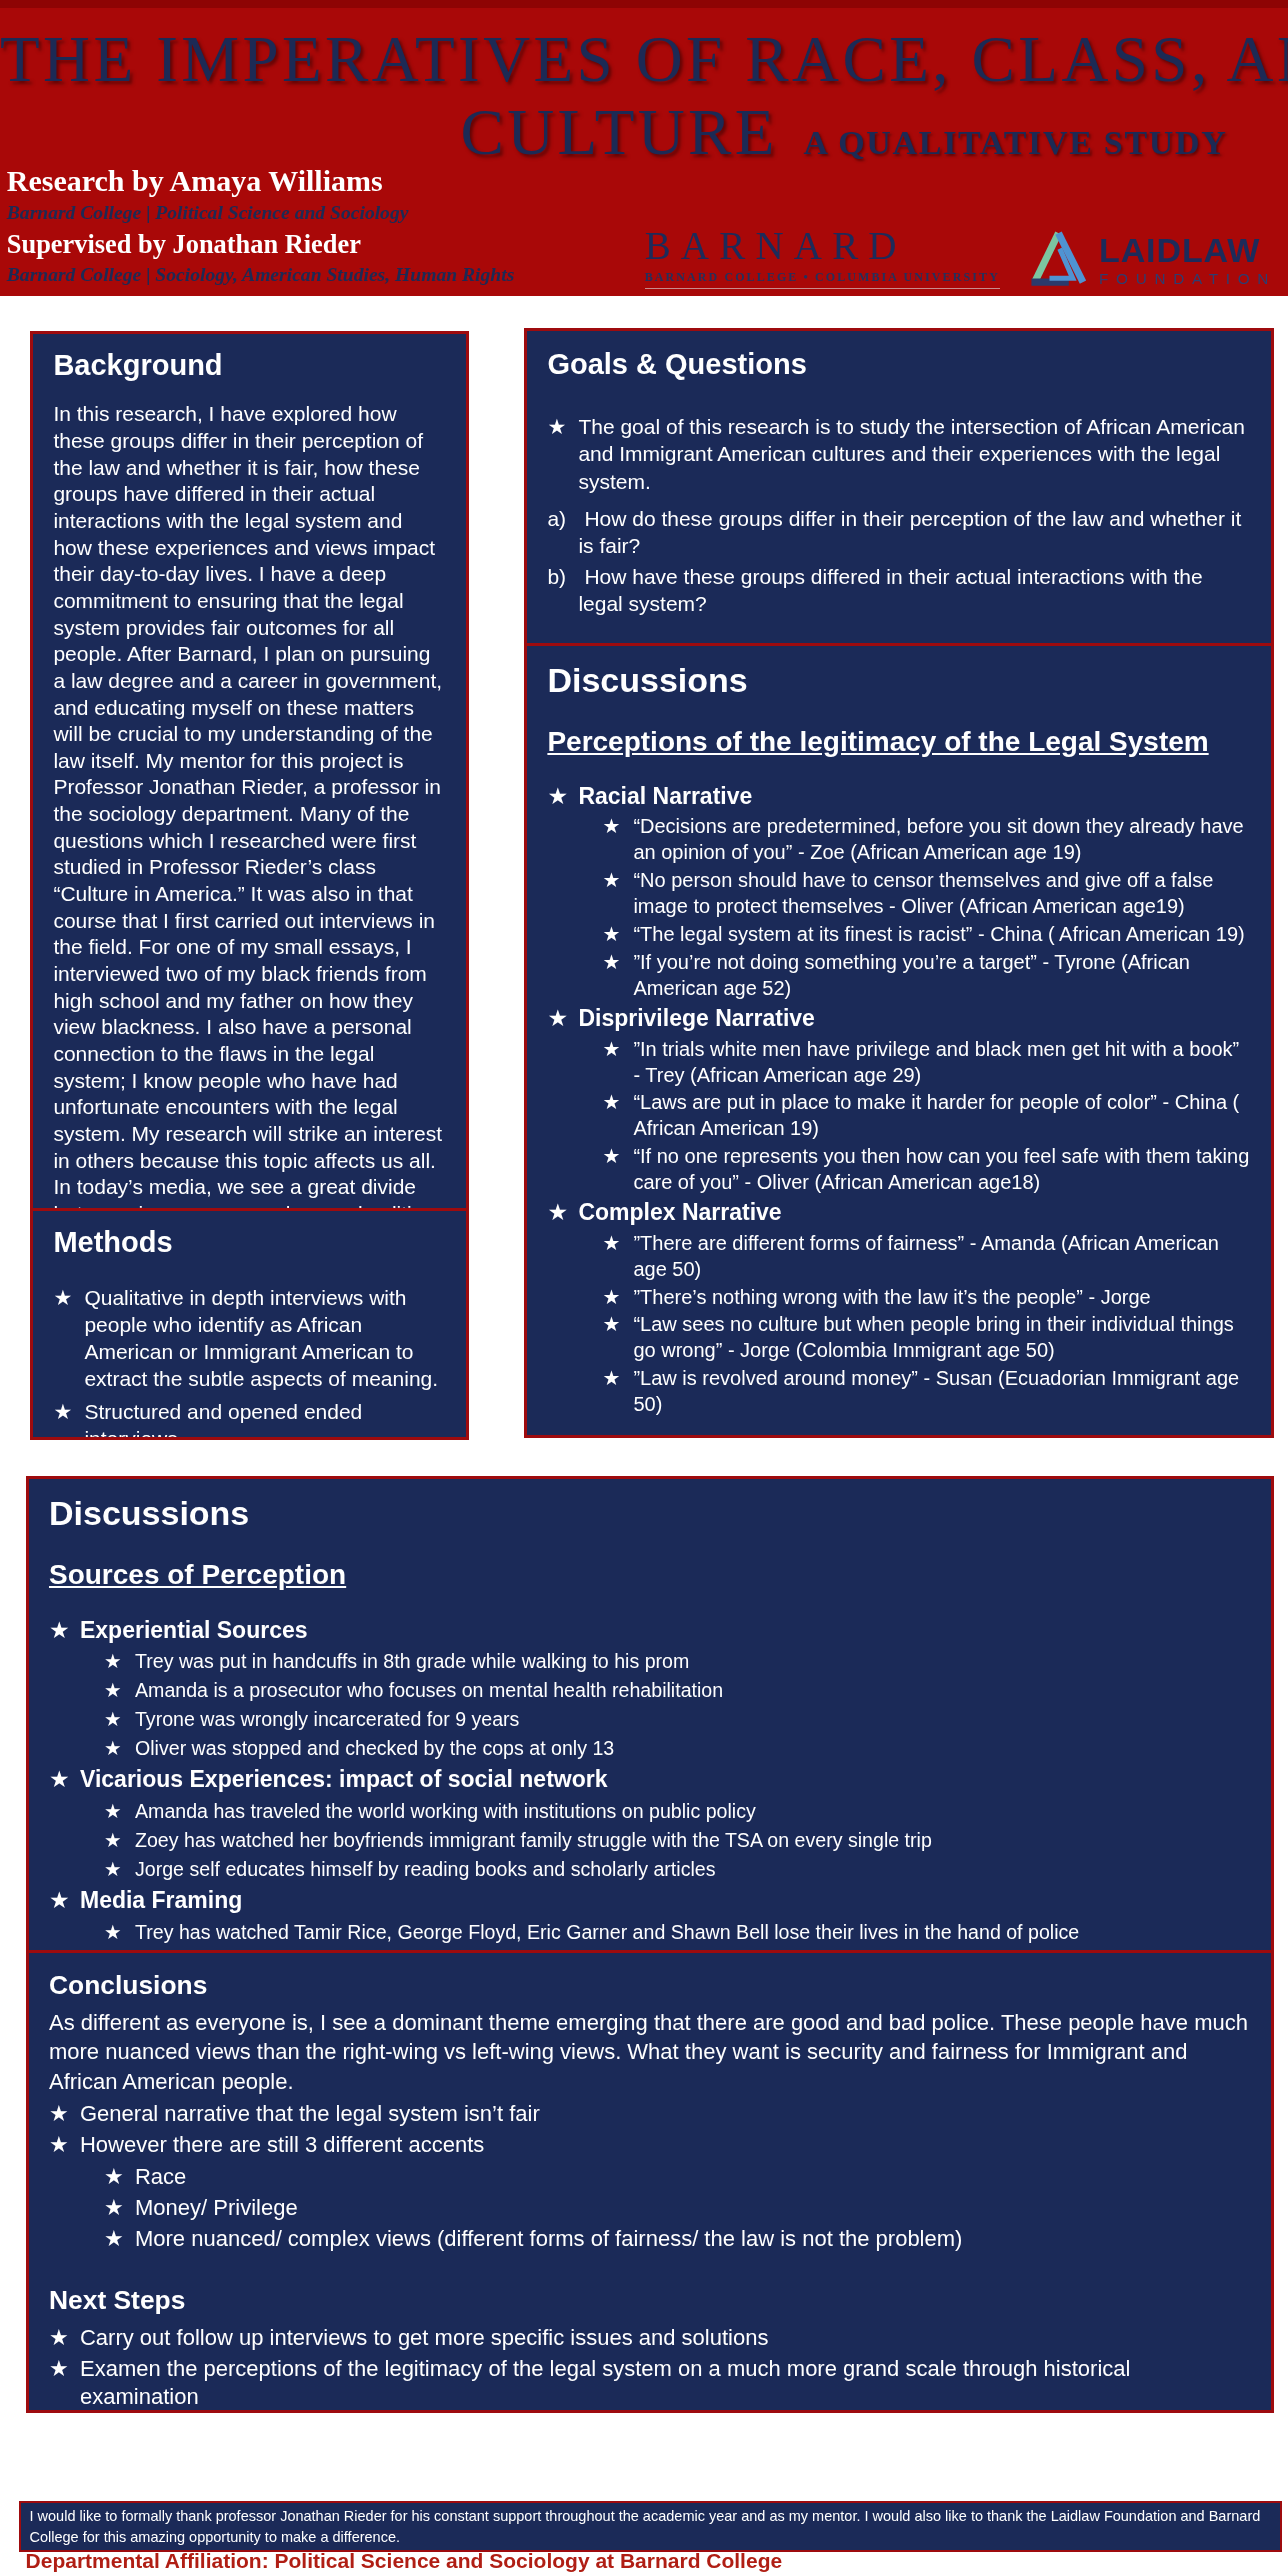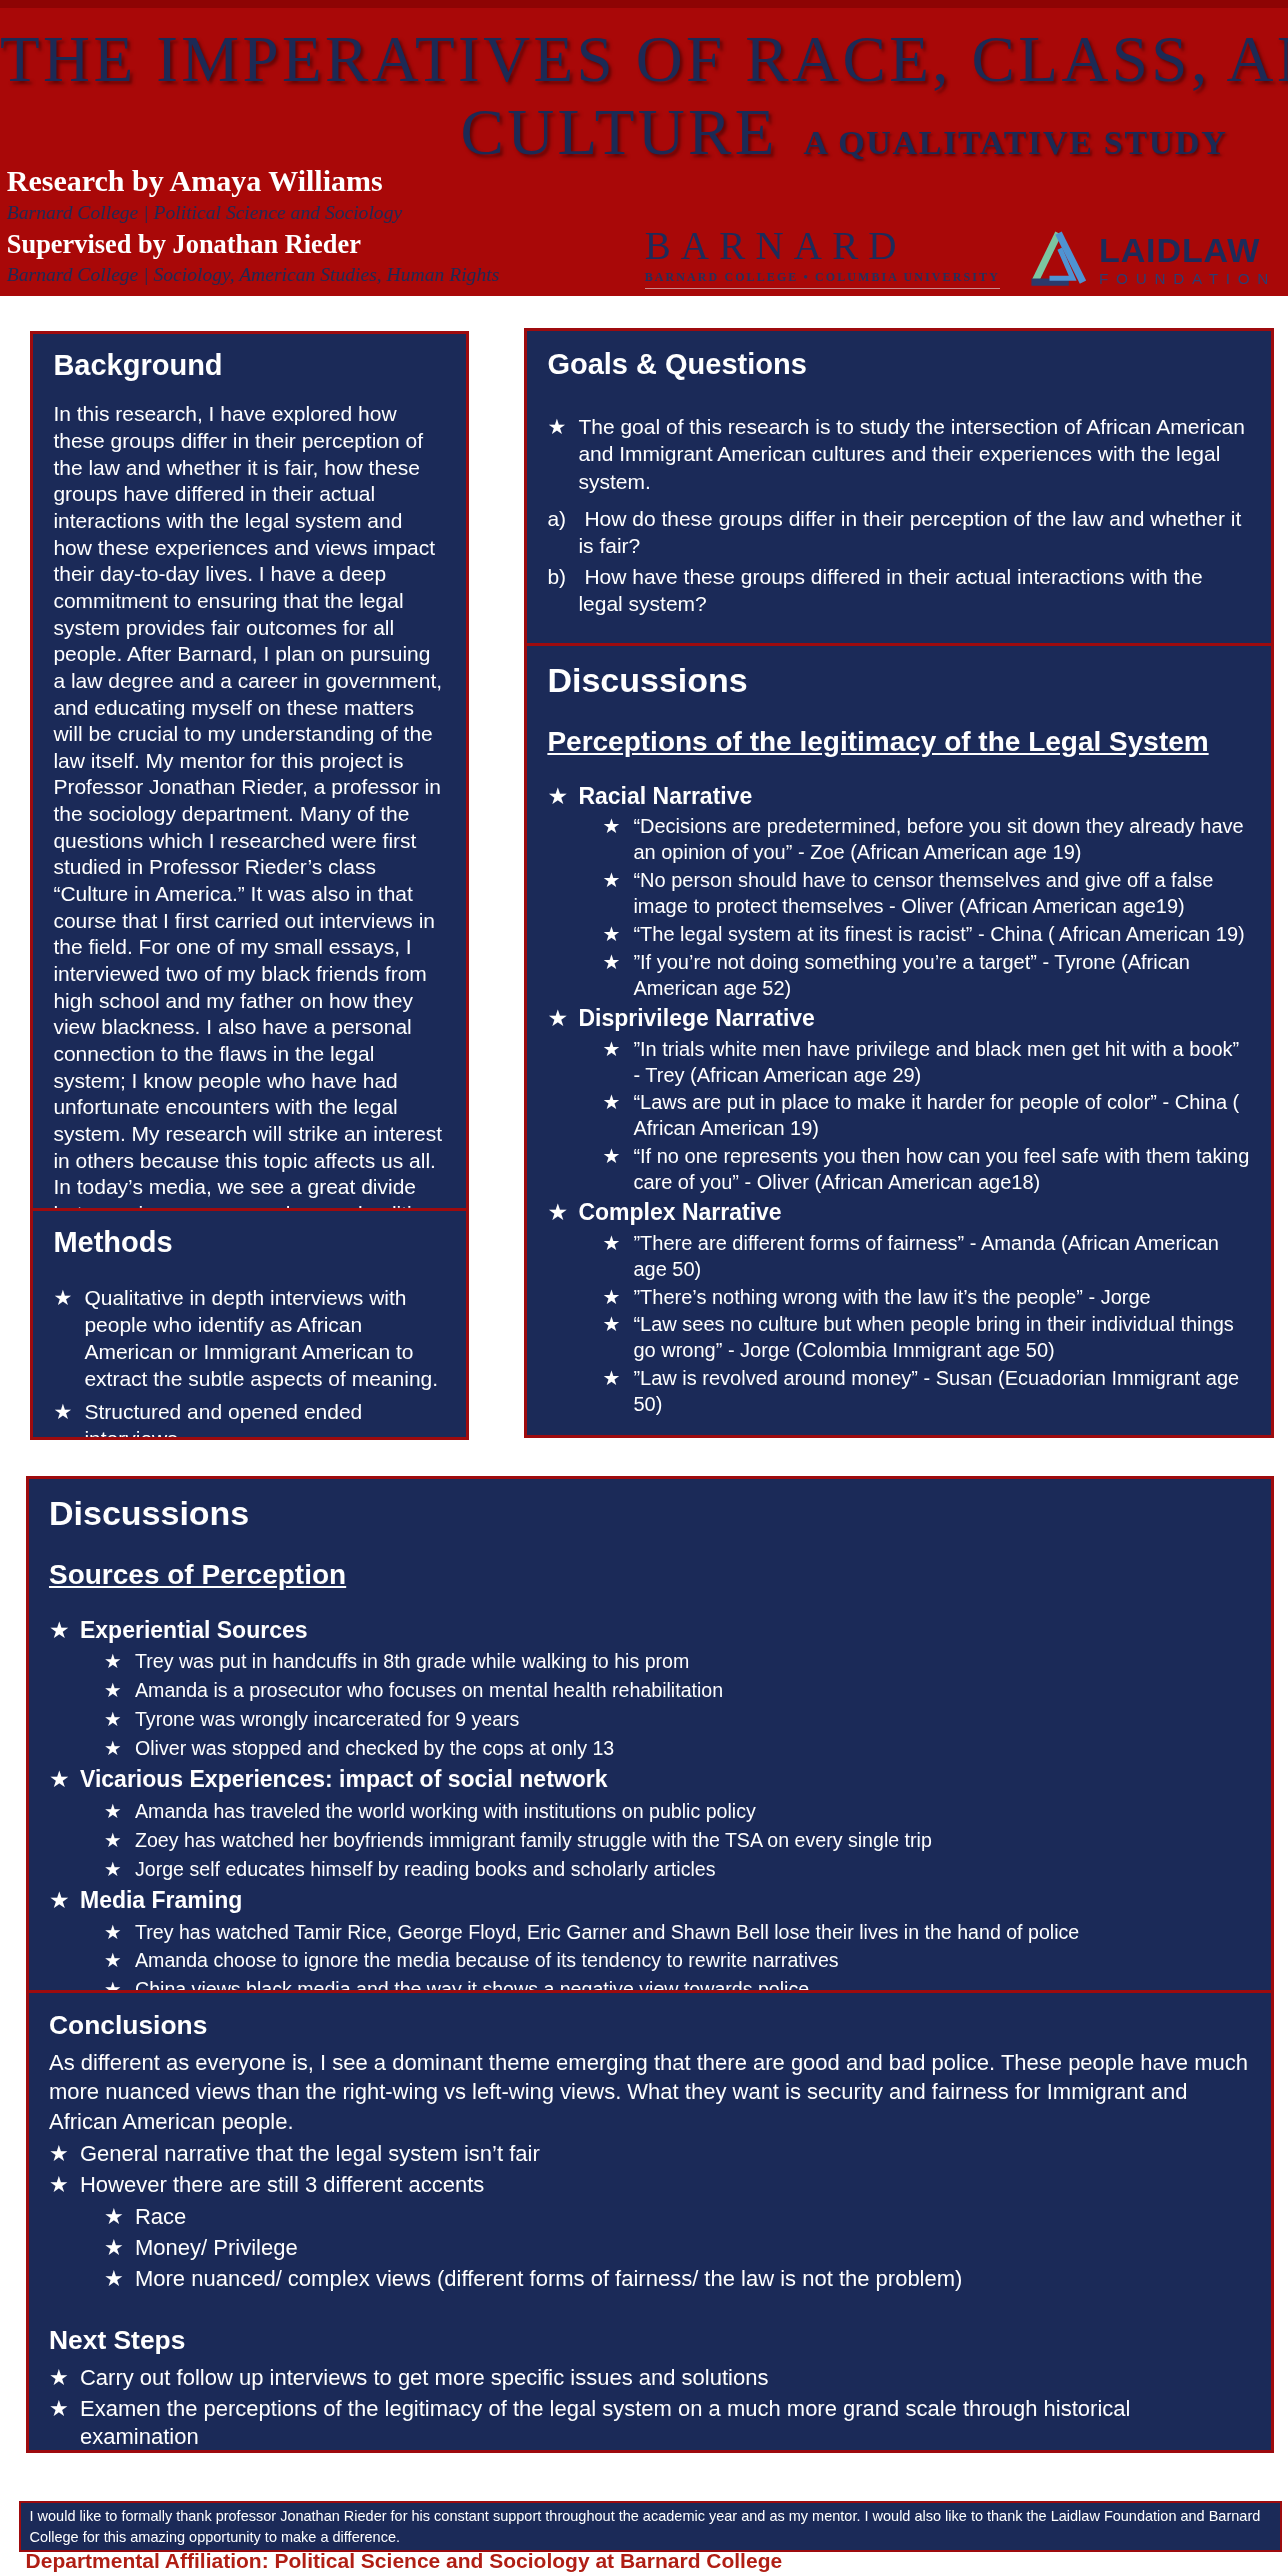--- a/index.html
+++ b/index.html
@@ -14,21 +14,21 @@
     font-family:"Liberation Serif",serif;font-weight:500;font-size:65px;letter-spacing:3.4px;
     color:#1c2a55;text-shadow:2.6px 2.6px 3.4px rgba(30,0,0,.5);white-space:nowrap;}
   .title2row{position:absolute;top:87px;left:0;width:100%;display:flex;
     justify-content:center;align-items:baseline;gap:25.6px;transform:translateX(200px);}
   .title2{font-family:"Liberation Serif",serif;font-weight:500;font-size:65px;letter-spacing:3.4px;
     color:#1c2a55;text-shadow:2.6px 2.6px 3.4px rgba(30,0,0,.5);}
   .subtitle{font-family:"Liberation Serif",serif;font-weight:600;font-size:34px;letter-spacing:1.7px;
     color:#1c2a55;text-shadow:1.7px 1.7px 2.6px rgba(30,0,0,.5);}
   .author-block{position:absolute;left:6.8px;top:158px;line-height:1;}
   .research-line{font-family:"Liberation Serif",serif;font-weight:700;font-size:30px;color:#ffffff;margin:0 0 6.8px 0;}
-  .affil-line{font-family:"Liberation Serif",serif;font-weight:400;font-style:italic;font-size:19.6px;color:#1c2a55;margin:0 0 8.5px 0;}
+  .affil-line{font-family:"Liberation Serif",serif;font-weight:700;font-style:italic;font-size:19.6px;color:#1c2a55;margin:0 0 8.5px 0;}
   .supervisor-line{font-family:"Liberation Serif",serif;font-weight:700;font-size:26.4px;color:#ffffff;margin:0 0 7.7px 0;}
   .logos{position:absolute;right:12px;bottom:6.8px;display:flex;align-items:flex-end;gap:25.6px;}
   .barnard-wordmark{text-align:left;}
   .barnard-name{font-family:"Liberation Serif",serif;font-size:39px;letter-spacing:10.2px;color:#1d2b5a;font-weight:500;}
   .barnard-sub{font-family:"Liberation Serif",serif;font-size:12px;letter-spacing:2.1px;color:#23315e;font-weight:700;
     border-bottom:1.7px solid #c98b8b;padding-bottom:3.4px;margin-top:1.7px;}
   .laidlaw{display:flex;align-items:flex-end;gap:8.5px;}
   .laidlaw-text{line-height:1;padding-bottom:3.4px;}
   .laidlaw-name{font-size:34px;font-weight:800;color:#1d2b5a;letter-spacing:0.9px;}
   .laidlaw-sub{font-size:15.3px;letter-spacing:7.7px;color:#2e3d70;font-weight:500;margin-top:3.4px;}
@@ -168,21 +168,21 @@
           <li><span class="star">★</span><span class="btext">Jorge self educates himself by reading books and scholarly articles</span></li>
         </ul></li>
       <li class="bold"><span class="star">★</span><span class="btext">Media Framing</span><ul class="bullets sub">
           <li><span class="star">★</span><span class="btext">Trey has watched Tamir Rice, George Floyd, Eric Garner and Shawn Bell lose their lives in the hand of police</span></li>
           <li><span class="star">★</span><span class="btext">Amanda choose to ignore the media because of its tendency to rewrite narratives</span></li>
           <li><span class="star">★</span><span class="btext">China views black media and the way it shows a negative view towards police</span></li>
         </ul></li>
     </ul>
 </section>
 
-<section class="panel conclusions-panel" style="left:25.6px;top:1990px;width:1248px;height:463px;">
+<section class="panel conclusions-panel" style="left:25.6px;top:1950px;width:1248px;height:463px;">
   <h2>Conclusions</h2>
   <p>As different as everyone is, I see a dominant theme emerging that there are good and bad police. These people have much more nuanced views than the right-wing vs left-wing views. What they want is security and fairness for Immigrant and African American people.</p>
   <ul class="bullets">
       <li><span class="star">★</span><span class="btext">General narrative that the legal system isn’t fair</span></li>
       <li><span class="star">★</span><span class="btext">However there are still 3 different accents</span><ul class="bullets sub">
           <li><span class="star">★</span><span class="btext">Race</span></li>
           <li><span class="star">★</span><span class="btext">Money/ Privilege</span></li>
           <li><span class="star">★</span><span class="btext">More nuanced/ complex views (different forms of fairness/ the law is not the problem)</span></li>
         </ul></li>
     </ul>

